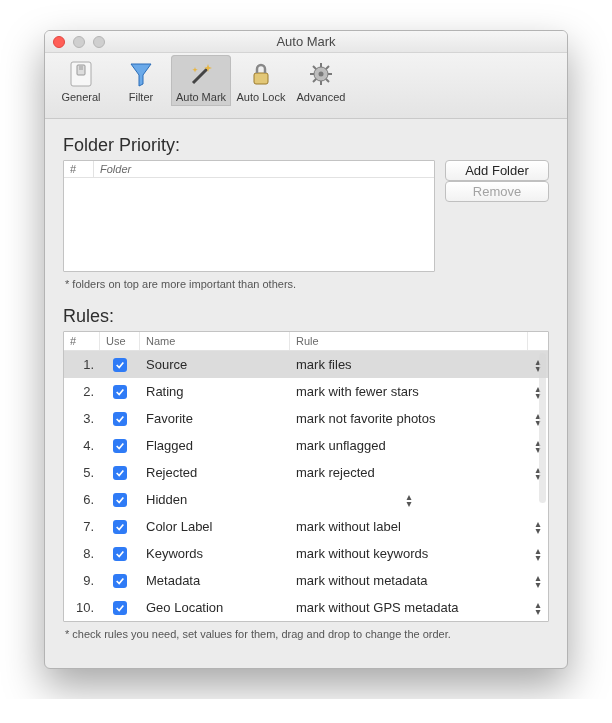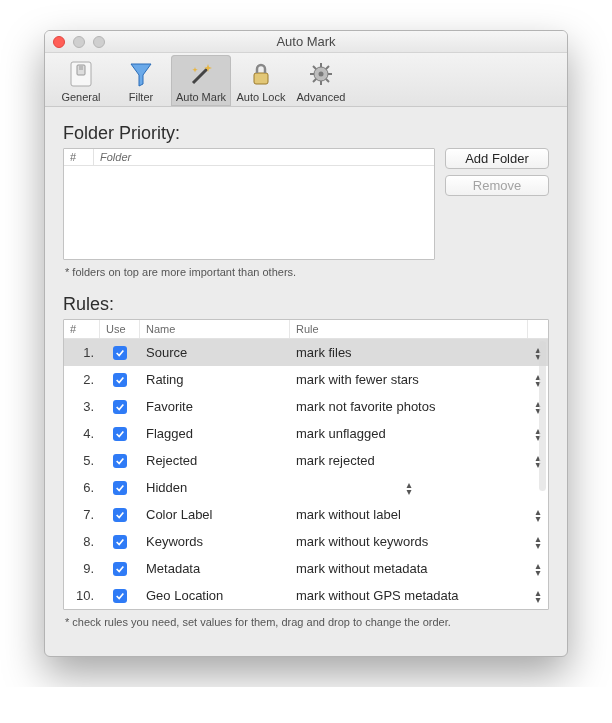--- a/index.html
+++ b/index.html
@@ -47,21 +47,21 @@
   .t-max   { background:#cfcfcf; border:0.5px solid #b5b5b5;}
   .titlebar .title {
     margin: 0 auto;
     font-size: 13px;
     color:#494949;
   }
   .toolbar {
     display: flex;
     background: linear-gradient(#f3f3f3,#e4e4e4);
     border-bottom: 1px solid #c9c9c9;
-    padding: 2px 6px 0 6px;
+    padding: 2px 6px 12px 6px;
   }
   .toolbar-item {
     width: 60px;
     text-align: center;
     padding: 4px 0 3px 0;
     border-radius: 4px 4px 0 0;
     cursor: default;
     position: relative;
   }
   .toolbar-item.selected {
@@ -94,21 +94,21 @@
   }
   .ft-header {
     display:flex;
     border-bottom:1px solid #e2e2e2;
     background:#fff;
     font-size:11px;
     color:#6a6a6a;
   }
   .ft-header .col-n { width:30px; padding:2px 6px; border-right:1px solid #e2e2e2;}
   .ft-header .col-f { flex:1; padding:2px 6px;font-style:italic; }
-  .folder-buttons { display:flex; flex-direction:column; gap:6px; width:104px;}
+  .folder-buttons { display:flex; flex-direction:column; width:104px;}
   .mac-btn {
     background: linear-gradient(#ffffff,#f2f2f2);
     border:1px solid #c0c0c0;
     border-radius:4px;
     font-size:13px;
     padding:2px 0;
     text-align:center;
     box-shadow: 0 1px 0 rgba(255,255,255,0.8) inset;
   }
   .mac-btn.disabled { color:#a3a3a3; }

